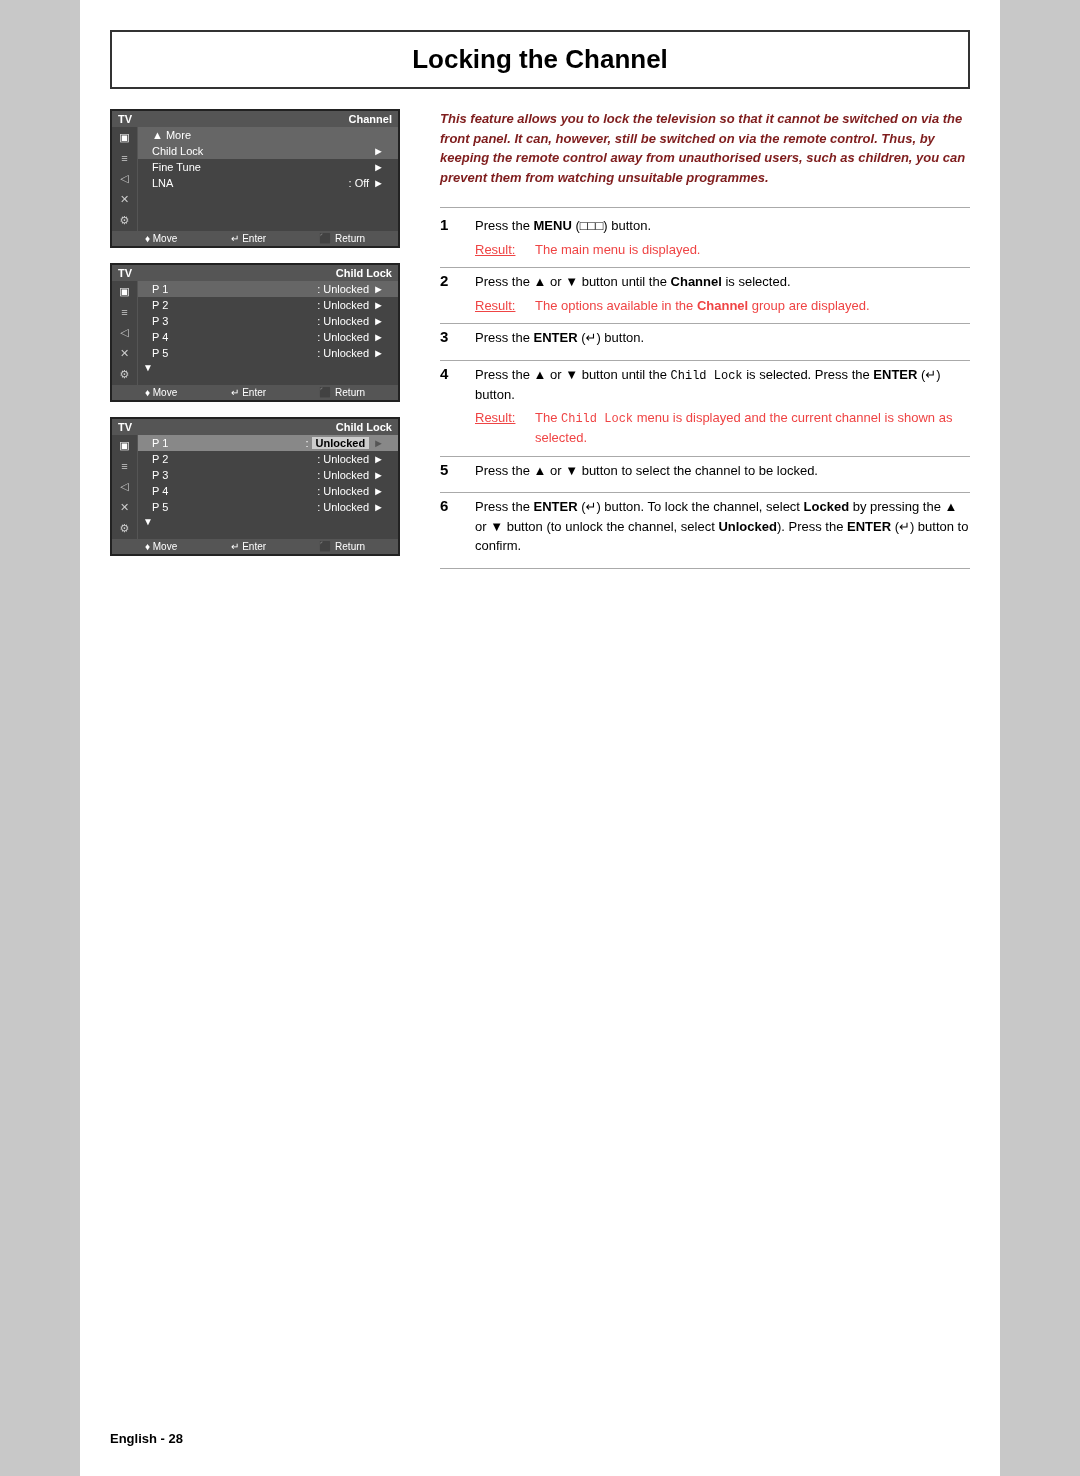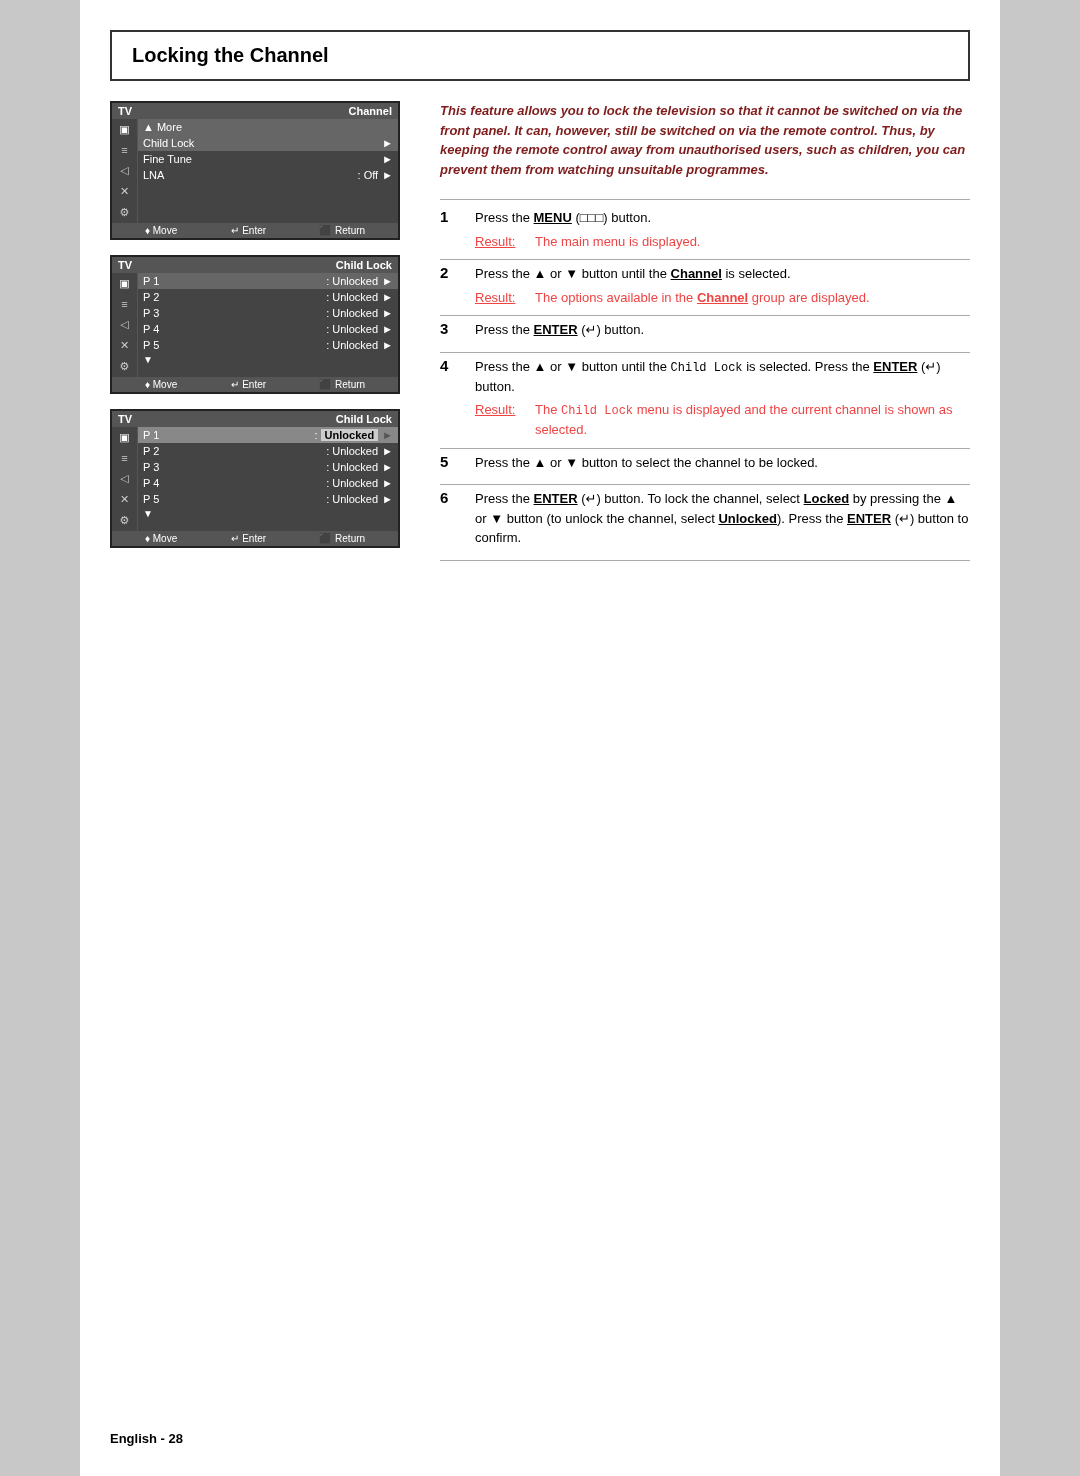--- a/index.html
+++ b/index.html
@@ -20,24 +20,24 @@
       position: relative;
     }
     
     .title-bar {
       background: #fff;
       border: 2px solid #333;
       margin: 30px 30px 20px 30px;
       padding: 12px 20px;
     }
     .title-bar h1 {
-      font-size: 20px;
+      font-size: 26px;
       font-weight: bold;
       color: #000;
-      text-align: left;
+      text-align: center;
     }
     
     .content {
       display: flex;
       flex-direction: row;
       padding: 0 30px;
       gap: 20px;
     }
     
     .left-col {
@@ -97,21 +97,21 @@
       font-size: 13px;
       text-decoration: underline;
       min-width: 50px;
       color: #ef4444;
     }
     .result-text {
       font-size: 13px;
       color: #ef4444;
       line-height: 1.5;
     }
-    .bold { font-weight: bold; text-decoration: underline; }
+    .bold { font-weight: bold; }
     .mono { font-family: 'Courier New', monospace; font-size: 12px; }
     
     .page-footer {
       position: absolute;
       bottom: 30px;
       left: 30px;
       right: 30px;
       display: flex;
       justify-content: flex-start;
     }
@@ -155,21 +155,21 @@
     }
     .tv-left-icons .ico.sel {
       color: #fff;
     }
     .tv-menu-area {
       flex: 1;
     }
     .tv-menu-area .menu-row {
       display: flex;
       align-items: flex-start;
-      padding: 2px 5px;
+      padding: 2px 14px;
       color: #fff;
       font-size: 11px;
     }
     .tv-menu-area .menu-row.hl {
       background: #666;
     }
     .tv-menu-area .menu-row .mr-label { flex: 1; }
     .tv-menu-area .menu-row .mr-colon { margin: 0 3px; }
     .tv-menu-area .menu-row .mr-val { }
     .tv-menu-area .menu-row .mr-arrow { margin-left: 4px; }

